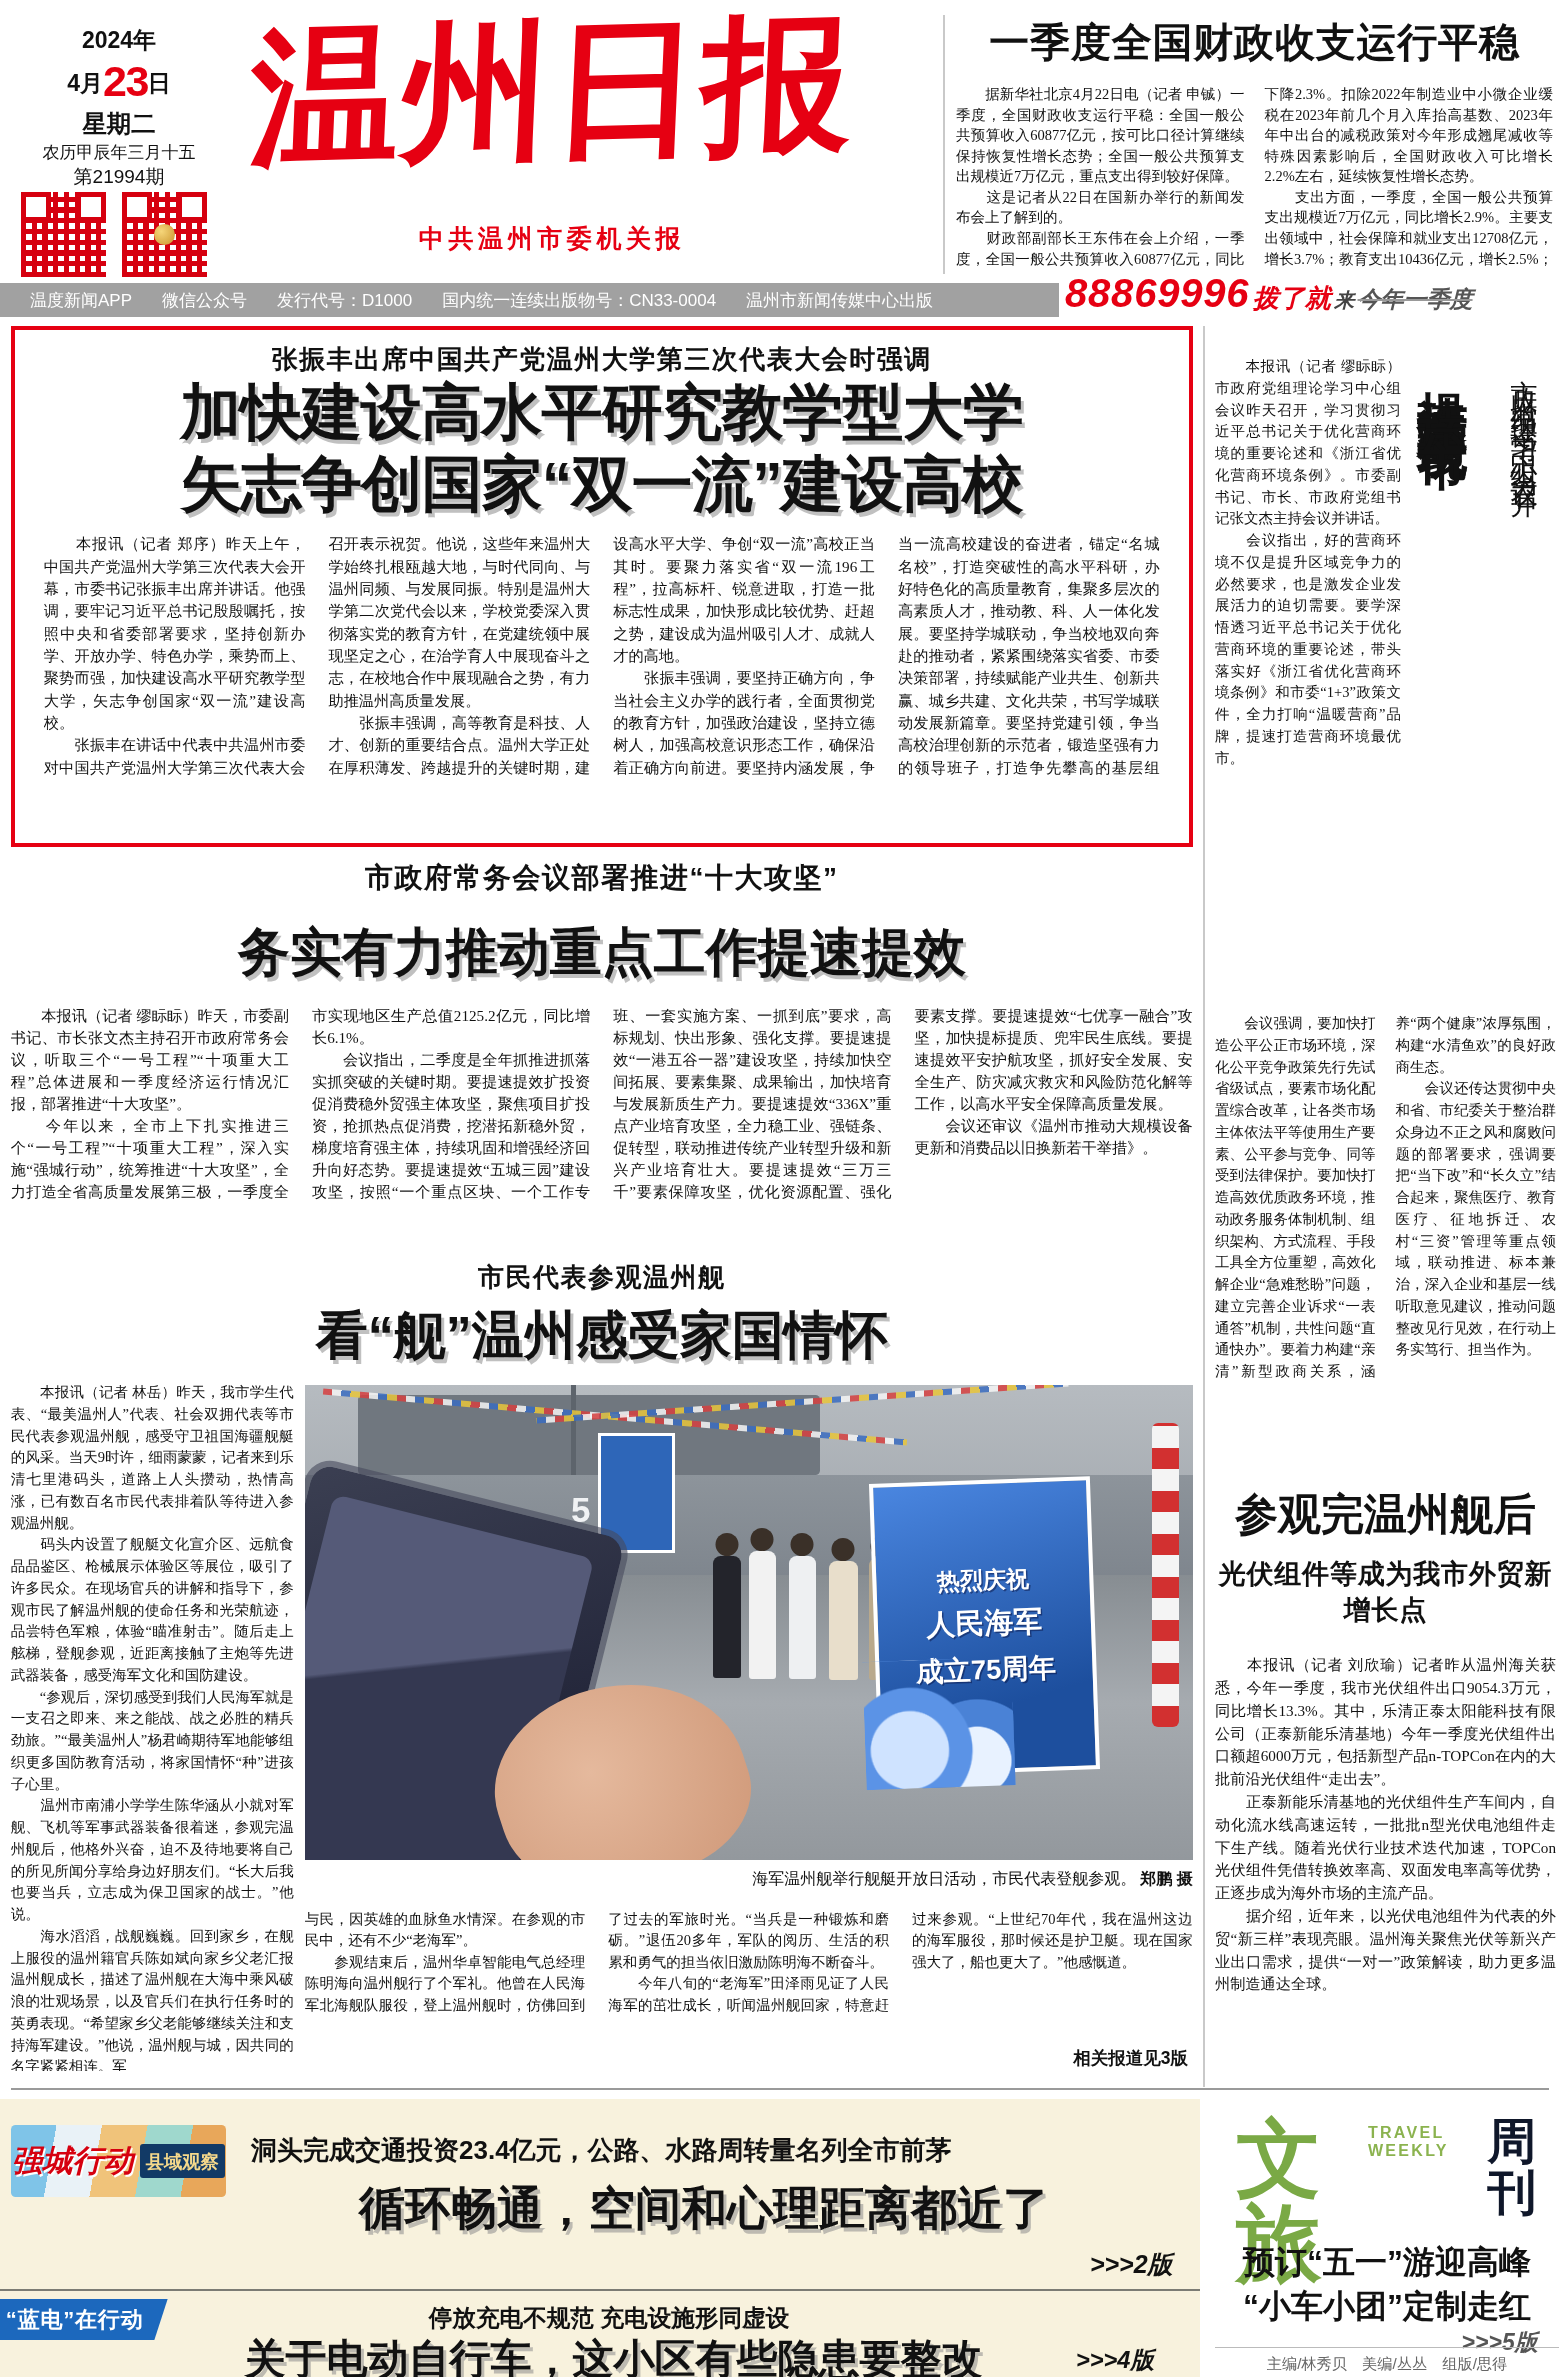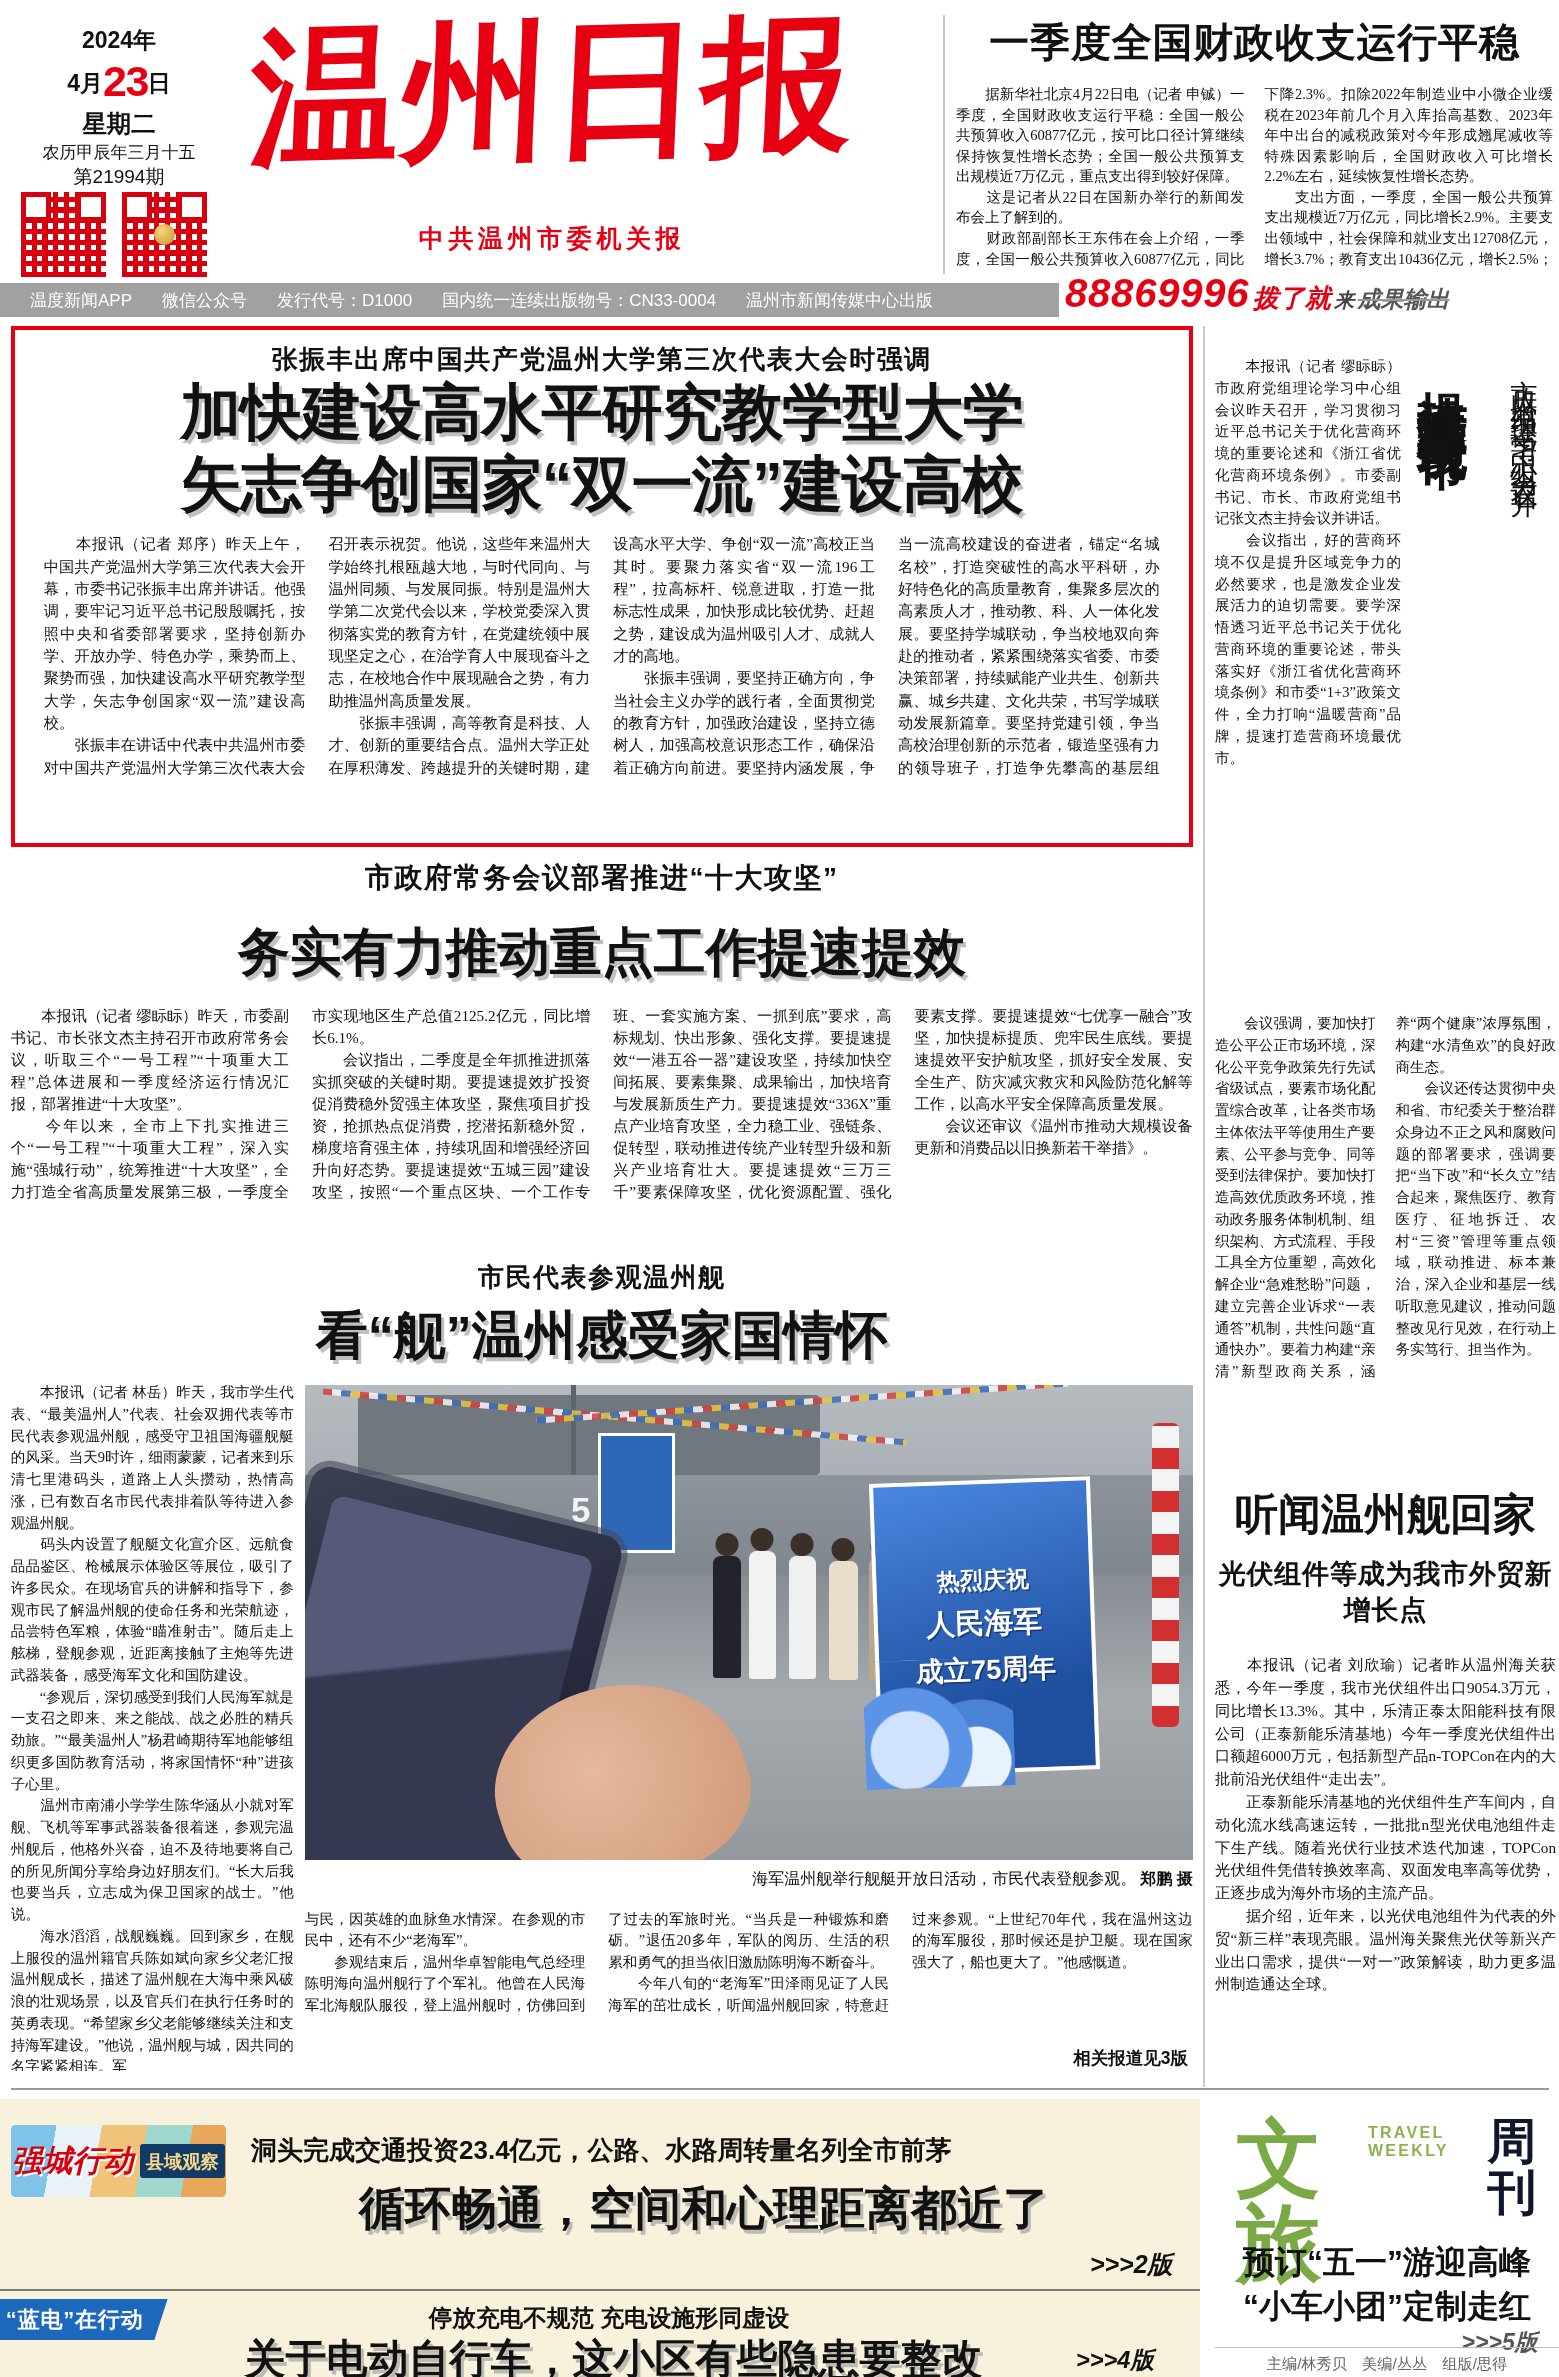--- a/index.html
+++ b/index.html
@@ -184,21 +184,21 @@
     <span>微信公众号</span>
     <span>发行代号：D1000</span>
     <span>国内统一连续出版物号：CN33-0004</span>
     <span>温州市新闻传媒中心出版</span>
   </div>
 
   <div class="abs hotline">
     <span class="hot-num">88869996</span>
     <span class="hot-a">拨了就</span>
     <span class="hot-b">来</span>
-    <span class="hot-c">成果输出</span>
+    <span class="hot-c">今年一季度</span>
   </div>
 
   <div class="abs redbox">
     <div class="kicker">张振丰出席中国共产党温州大学第三次代表大会时强调</div>
     <div class="lead-h shadowhead">加快建设高水平研究教学型大学</div>
     <div class="lead-h shadowhead">矢志争创国家“双一流”建设高校</div>
     <div class="lead-body serif flow cols4">　　本报讯（记者 郑序）昨天上午，中国共产党温州大学第三次代表大会开幕，市委书记张振丰出席并讲话。他强调，要牢记习近平总书记殷殷嘱托，按照中央和省委部署要求，坚持创新办学、开放办学、特色办学，乘势而上、聚势而强，加快建设高水平研究教学型大学，矢志争创国家“双一流”建设高校。
 　　张振丰在讲话中代表中共温州市委对中国共产党温州大学第三次代表大会召开表示祝贺。他说，这些年来温州大学始终扎根瓯越大地，与时代同向、与温州同频、与发展同振。特别是温州大学第二次党代会以来，学校党委深入贯彻落实党的教育方针，在党建统领中展现坚定之心，在治学育人中展现奋斗之志，在校地合作中展现融合之势，有力助推温州高质量发展。
 　　张振丰强调，高等教育是科技、人才、创新的重要结合点。温州大学正处在厚积薄发、跨越提升的关键时期，建设高水平大学、争创“双一流”高校正当其时。要聚力落实省“双一流196工程”，拉高标杆、锐意进取，打造一批标志性成果，加快形成比较优势、赶超之势，建设成为温州吸引人才、成就人才的高地。
 　　张振丰强调，要坚持正确方向，争当社会主义办学的践行者，全面贯彻党的教育方针，加强政治建设，坚持立德树人，加强高校意识形态工作，确保沿着正确方向前进。要坚持内涵发展，争当一流高校建设的奋进者，锚定“名城名校”，打造突破性的高水平科研，办好特色化的高质量教育，集聚多层次的高素质人才，推动教、科、人一体化发展。要坚持学城联动，争当校地双向奔赴的推动者，紧紧围绕落实省委、市委决策部署，持续赋能产业共生、创新共赢、城乡共建、文化共荣，书写学城联动发展新篇章。要坚持党建引领，争当高校治理创新的示范者，锻造坚强有力的领导班子，打造争先攀高的基层组织，营造勤廉并重的政治生态，不断展现新面貌、新作风、新气象。
@@ -267,21 +267,21 @@
   <div class="abs vrule sidebar-rule"></div>
 
   <div class="abs sb-kicker">市政府党组理论学习中心组会议召开</div>
   <div class="abs sb-head">提速打造营商环境最优市</div>
   <div class="abs sb-bodyA serif flow">　　本报讯（记者 缪眎眎）市政府党组理论学习中心组会议昨天召开，学习贯彻习近平总书记关于优化营商环境的重要论述和《浙江省优化营商环境条例》。市委副书记、市长、市政府党组书记张文杰主持会议并讲话。
 　　会议指出，好的营商环境不仅是提升区域竞争力的必然要求，也是激发企业发展活力的迫切需要。要学深悟透习近平总书记关于优化营商环境的重要论述，带头落实好《浙江省优化营商环境条例》和市委“1+3”政策文件，全力打响“温暖营商”品牌，提速打造营商环境最优市。</div>
   <div class="abs sb-bodyB serif flow cols2">　　会议强调，要加快打造公平公正市场环境，深化公平竞争政策先行先试省级试点，要素市场化配置综合改革，让各类市场主体依法平等使用生产要素、公平参与竞争、同等受到法律保护。要加快打造高效优质政务环境，推动政务服务体制机制、组织架构、方式流程、手段工具全方位重塑，高效化解企业“急难愁盼”问题，建立完善企业诉求“一表通答”机制，共性问题“直通快办”。要着力构建“亲清”新型政商关系，涵养“两个健康”浓厚氛围，构建“水清鱼欢”的良好政商生态。
 　　会议还传达贯彻中央和省、市纪委关于整治群众身边不正之风和腐败问题的部署要求，强调要把“当下改”和“长久立”结合起来，聚焦医疗、教育医疗、征地拆迁、农村“三资”管理等重点领域，联动推进、标本兼治，深入企业和基层一线听取意见建议，推动问题整改见行见效，在行动上务实笃行、担当作为。</div>
 
   <div class="abs trade">
-    <div class="trade-h">听闻温州舰回家</div>
+    <div class="trade-h">参观完温州舰后</div>
     <div class="trade-sub">光伏组件等成为我市外贸新增长点</div>
     <div class="trade-body serif flow">　　本报讯（记者 刘欣瑜）记者昨从温州海关获悉，今年一季度，我市光伏组件出口9054.3万元，同比增长13.3%。其中，乐清正泰太阳能科技有限公司（正泰新能乐清基地）今年一季度光伏组件出口额超6000万元，包括新型产品n-TOPCon在内的大批前沿光伏组件“走出去”。
 　　正泰新能乐清基地的光伏组件生产车间内，自动化流水线高速运转，一批批n型光伏电池组件走下生产线。随着光伏行业技术迭代加速，TOPCon光伏组件凭借转换效率高、双面发电率高等优势，正逐步成为海外市场的主流产品。
 　　据介绍，近年来，以光伏电池组件为代表的外贸“新三样”表现亮眼。温州海关聚焦光伏等新兴产业出口需求，提供“一对一”政策解读，助力更多温州制造通达全球。</div>
   </div>
 
   <div class="abs hrule"></div>
 
   <div class="abs cream">
     <div class="qc-badge">

